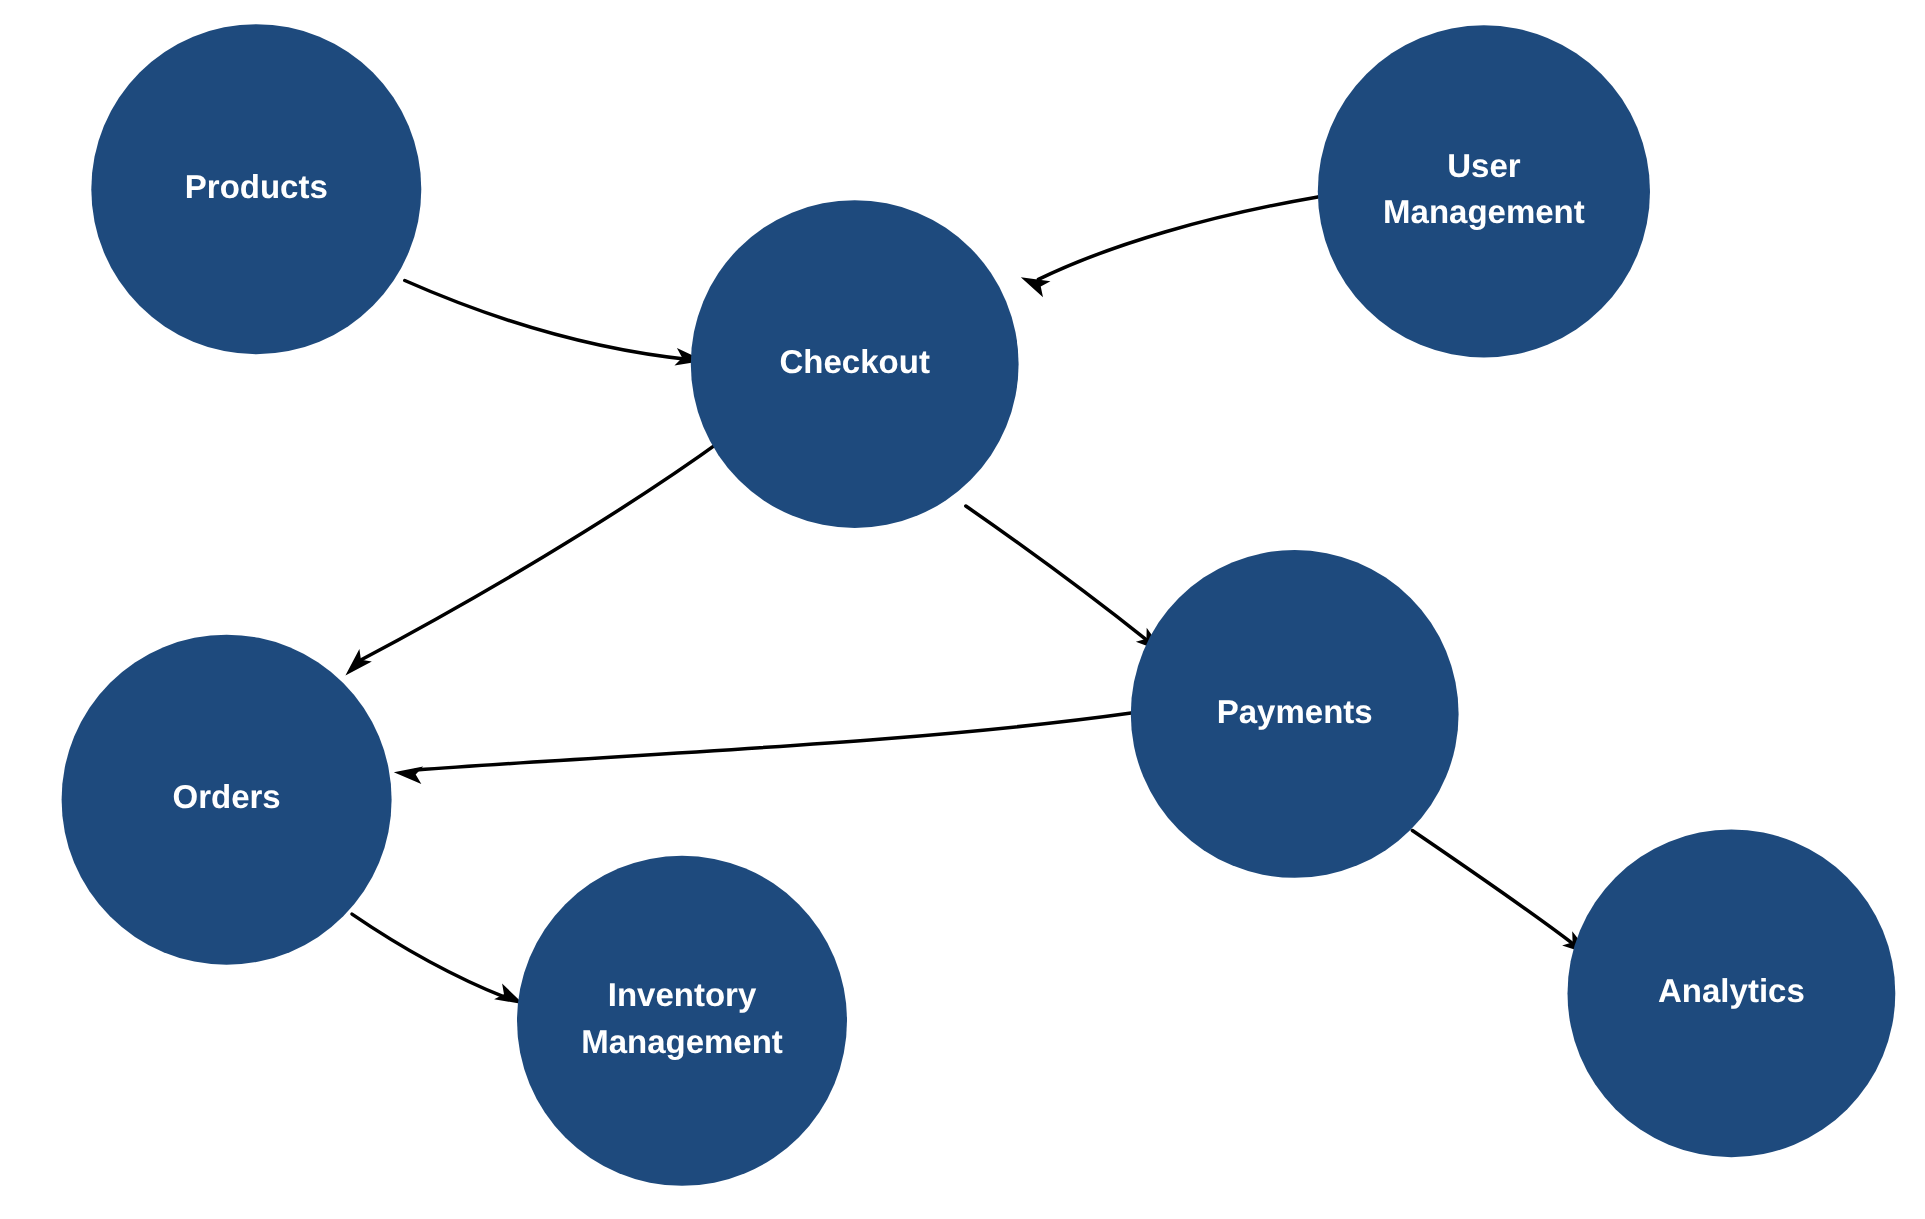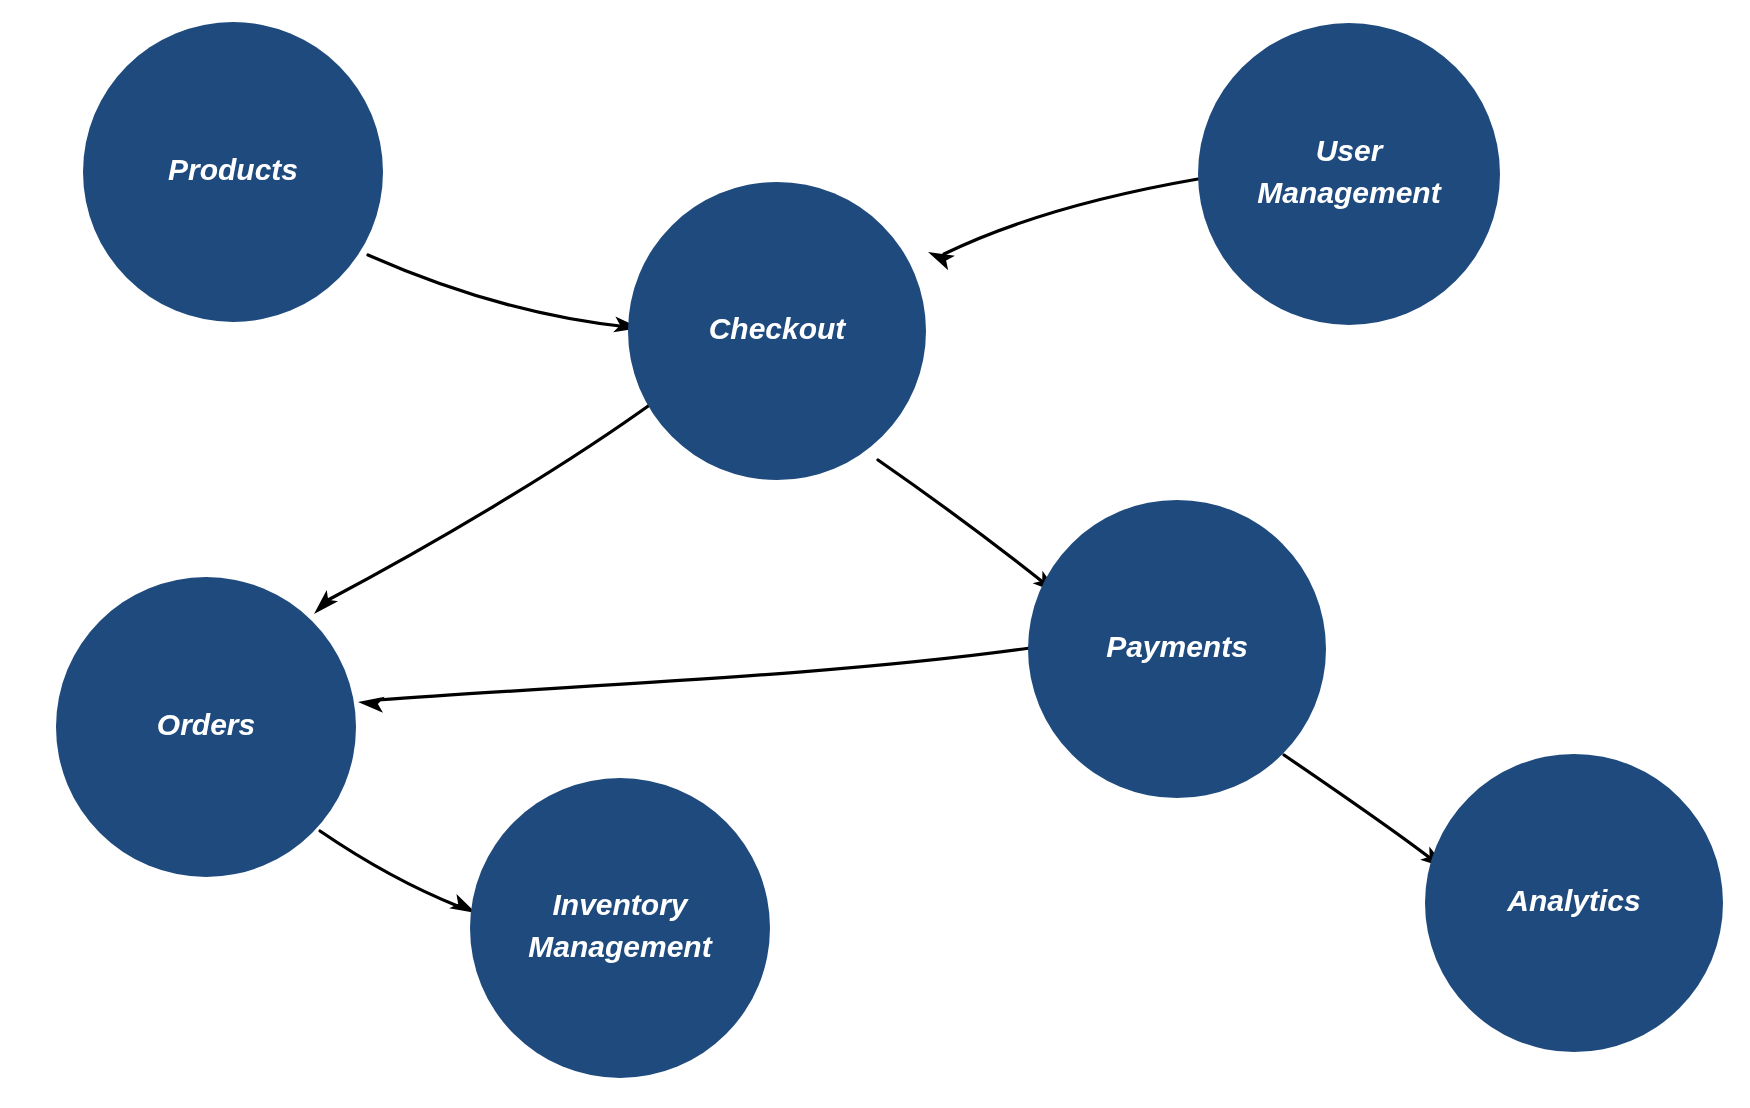--- a/index.html
+++ b/index.html
@@ -10,21 +10,20 @@
   }
   body {
     font-family: "Liberation Sans", sans-serif;
   }
   #canvas {
     position: relative;
     width: 1750px;
     height: 1108px;
     background: #ffffff;
     overflow: hidden;
-    font-style: italic;
   }
   #graph-svg {
     position: absolute;
     left: 0;
     top: 0;
     width: 1750px;
     height: 1108px;
     display: block;
   }
   .node-circle {

